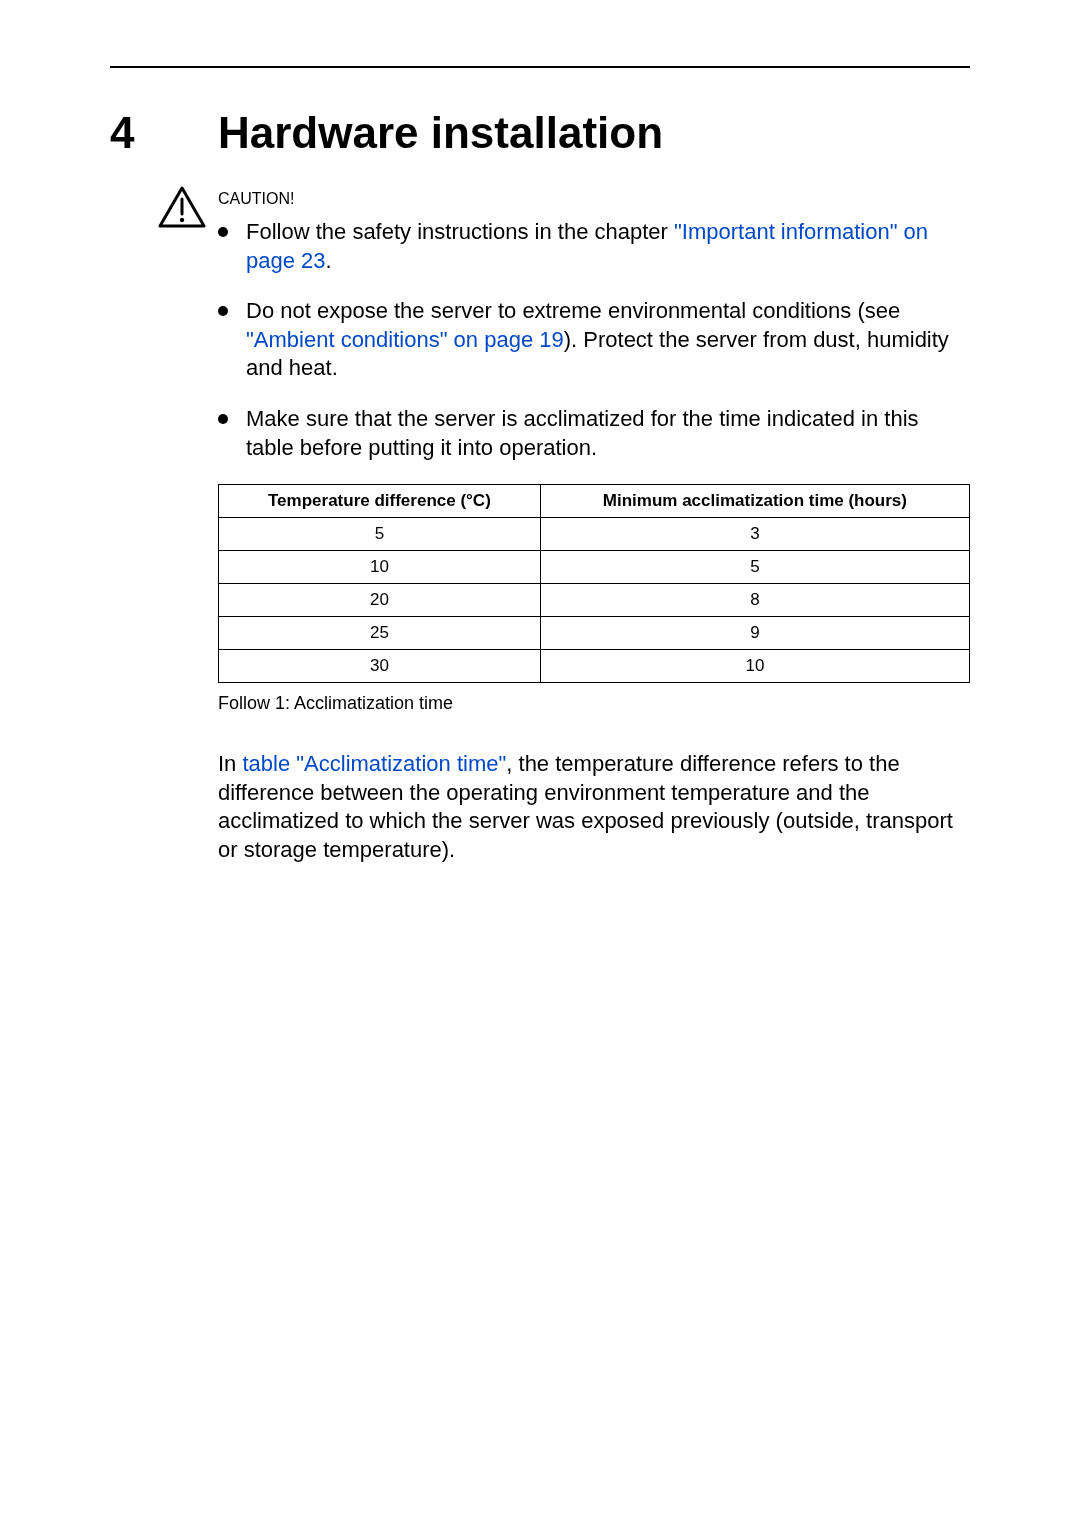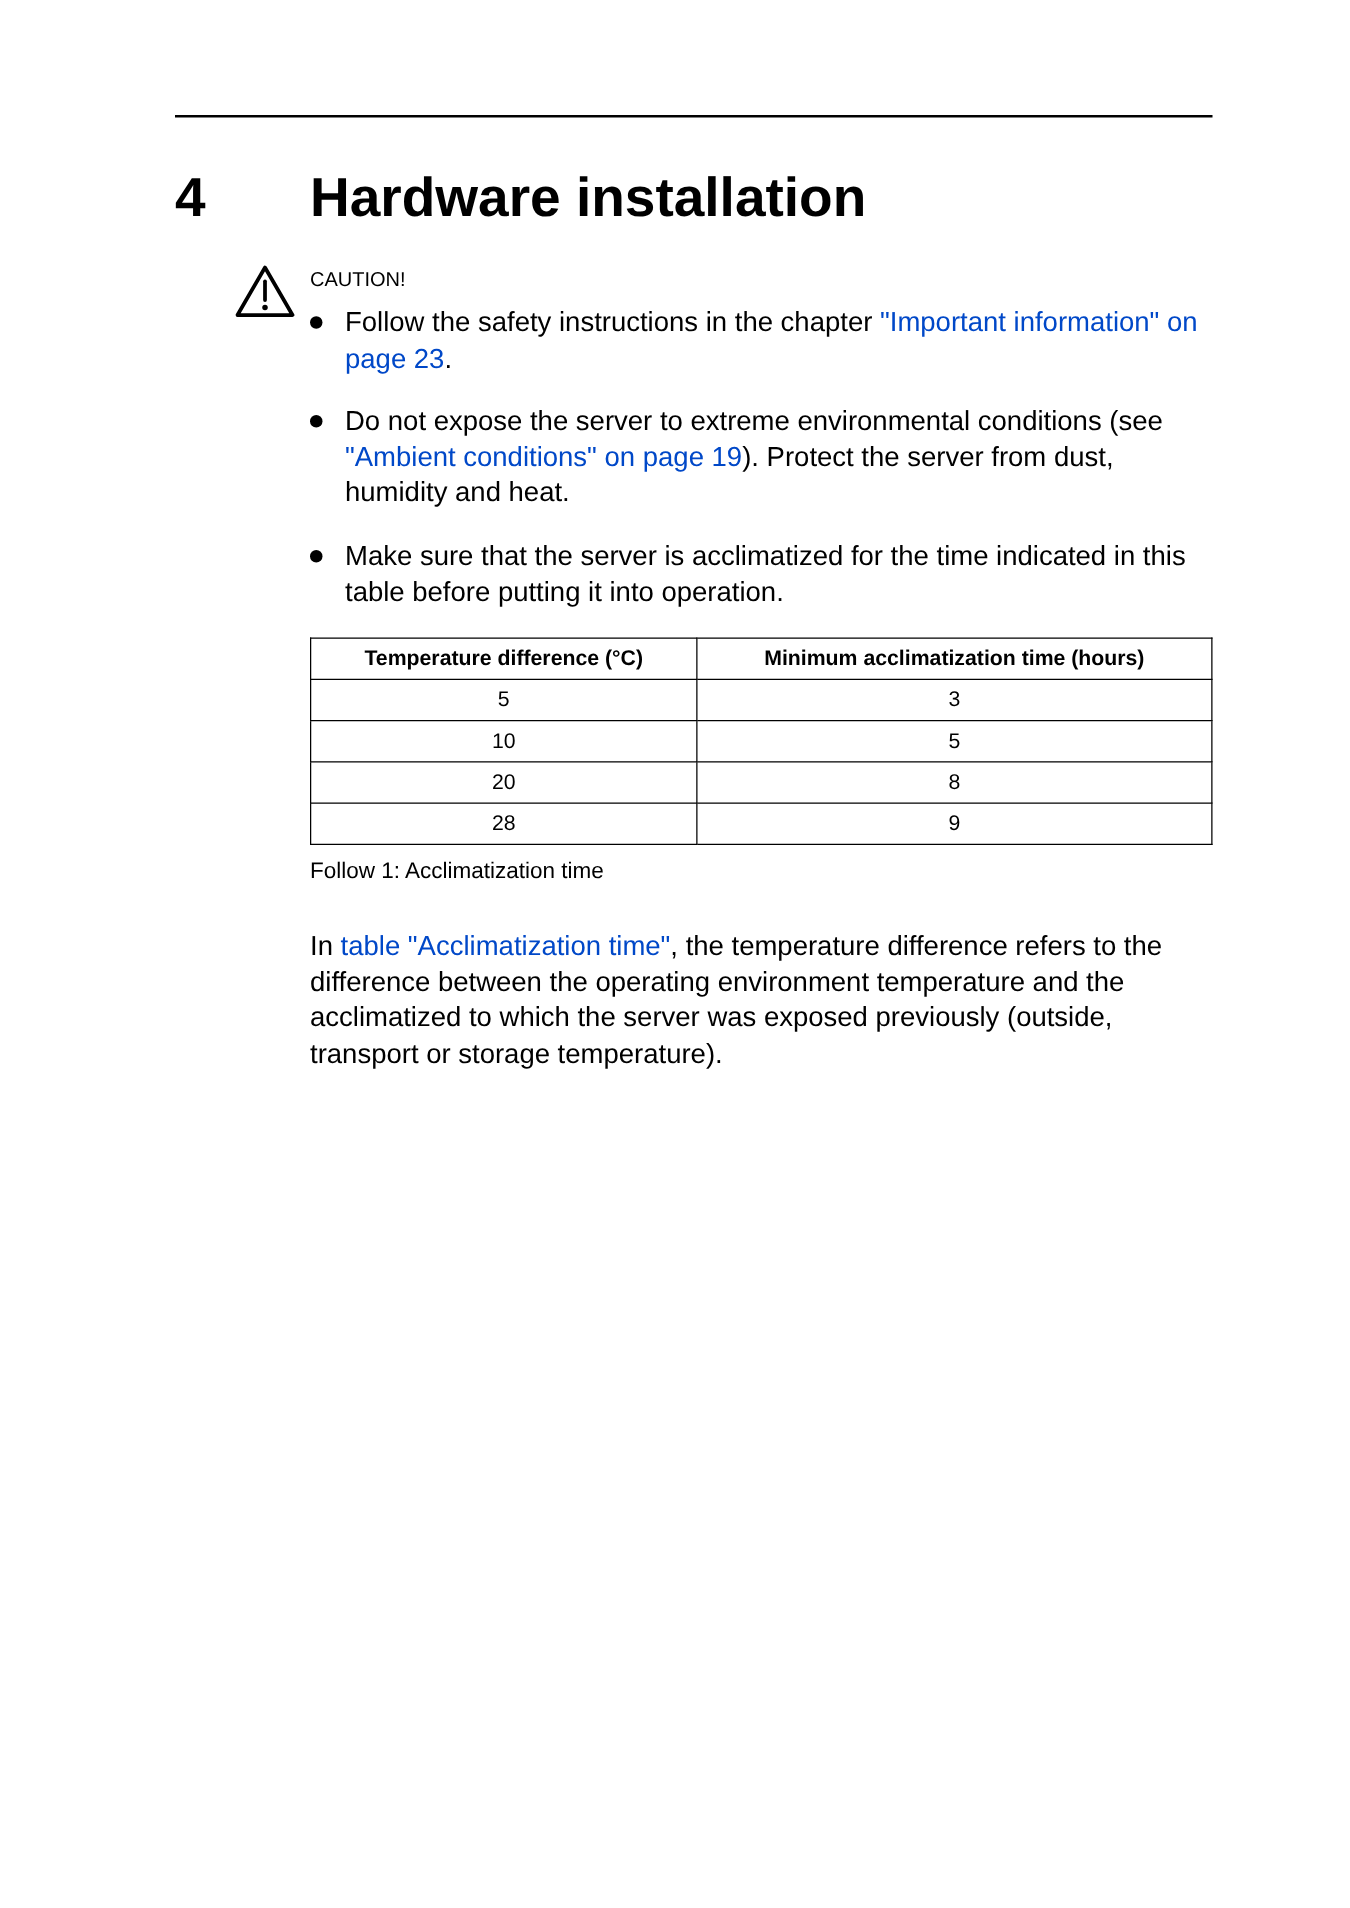--- a/index.html
+++ b/index.html
@@ -7,25 +7,24 @@
     padding: 0;
     background: #fff;
     font-family: Arial, Helvetica, sans-serif;
     color: #000;
     width: 1080px;
     height: 1526px;
     position: relative;
     box-sizing: border-box;
   }
   .page {
-    padding: 92px 110px 60px 110px;
+    padding: 66px 110px 60px 110px;
     box-sizing: border-box;
     height: 100%;
     position: relative;
-    margin-left: 30px;
   }
   .top-rule {
     border-top: 2px solid #000;
     margin-bottom: 40px;
   }
   .chapter-title {
     font-size: 44px;
     font-weight: bold;
     margin: 0 0 28px 0;
   }
@@ -162,22 +161,26 @@
               </tr>
             <tr>
                 <td>10</td>
                 <td>5</td>
               </tr>
             <tr>
                 <td>20</td>
                 <td>8</td>
               </tr>
             <tr>
-                <td>28</td>
+                <td>25</td>
                 <td>9</td>
+              </tr>
+            <tr>
+                <td>30</td>
+                <td>10</td>
               </tr>
           </tbody>
         </table>
         <div class="table-caption">Follow 1: Acclimatization time</div>
 
         <div class="explain">
           <span>In </span><span class="link">table "Acclimatization time"</span><span>, the temperature difference refers to the difference between the operating environment temperature and the acclimatized to which the server was exposed previously (outside, transport or storage temperature).</span>
         </div>
       </div>
     </div>

